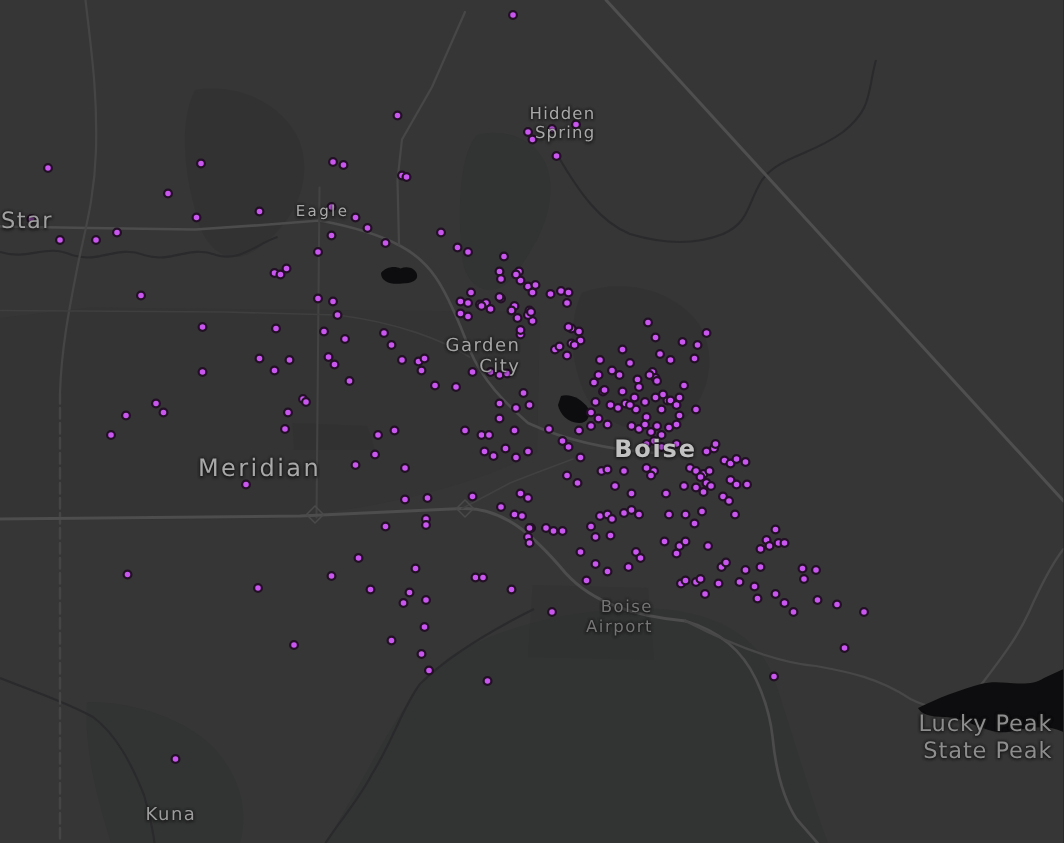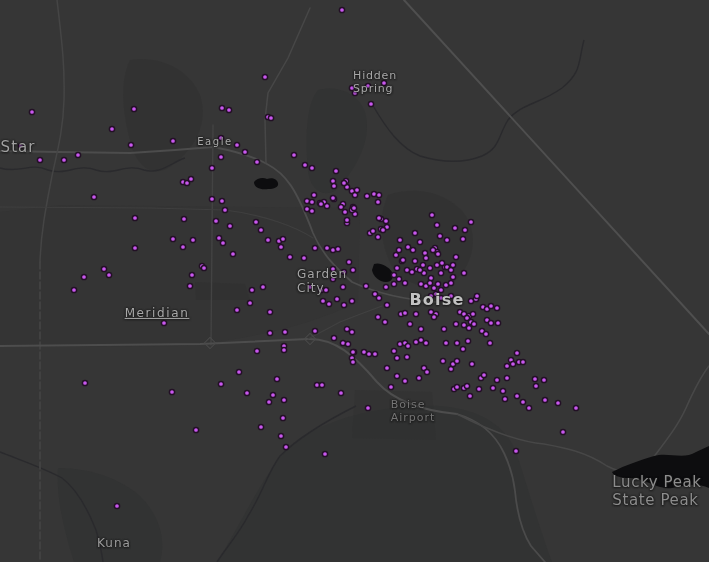--- a/index.html
+++ b/index.html
@@ -4,21 +4,21 @@
 <style>
   html,body{margin:0;padding:0;background:#222;}
   #stage{
     position:relative;width:709px;height:562px;overflow:hidden;
     background:#363636;
     font-family:"DejaVu Sans","Liberation Sans",sans-serif;
   }
   #stage svg{position:absolute;left:0;top:0;}
   .map-label{
     position:absolute;transform:translate(-50%,-50%);
-    text-align:left;white-space:nowrap;line-height:1.18;
+    text-align:right;white-space:nowrap;line-height:1.18;
     pointer-events:none;
     text-shadow:0 0 2px rgba(25,25,25,.95),0 0 2px rgba(25,25,25,.95),0 1px 2px rgba(25,25,25,.9);
   }
 </style>
 </head>
 <body>
 
 <div id="stage">
 
   <svg width="709" height="562" viewBox="0 0 709 562">
@@ -385,21 +385,21 @@
       <circle cx="281" cy="436" r="2.6" fill="#c957ef" stroke="#231026" stroke-width="1.5"></circle>
       <circle cx="286" cy="447" r="2.6" fill="#c957ef" stroke="#231026" stroke-width="1.5"></circle>
       <circle cx="325" cy="454" r="2.6" fill="#c957ef" stroke="#231026" stroke-width="1.5"></circle>
       <circle cx="117" cy="506" r="2.6" fill="#c957ef" stroke="#231026" stroke-width="1.5"></circle>
     </svg>
 
   <div id="labels-layer">
       <div class="map-label" style="left: 18px; top: 148px; font-size: 15px; color: rgb(160, 160, 160); font-weight: normal; letter-spacing: 1px;"><span>Star</span></div>
       <div class="map-label" style="left: 375px; top: 83px; font-size: 11px; color: rgb(168, 168, 168); font-weight: normal; letter-spacing: 0.8px;"><span>Hidden</span><br><span>Spring</span></div>
       <div class="map-label" style="left: 215px; top: 142px; font-size: 10px; color: rgb(171, 171, 171); font-weight: normal; letter-spacing: 1.6px;"><span>Eagle</span></div>
-      <div class="map-label" style="left: 322px; top: 237px; font-size: 12px; color: rgb(165, 165, 165); font-weight: normal; letter-spacing: 1px; margin-top: 44px;"><span>Garden</span><br><span>City</span></div>
+      <div class="map-label" style="left: 322px; top: 237px; font-size: 12px; color: rgb(165, 165, 165); font-weight: normal; letter-spacing: 1px;"><span>Garden</span><br><span>City</span></div>
       <div class="map-label" style="left: 437px; top: 300px; font-size: 16px; color: rgb(194, 194, 194); font-weight: bold; letter-spacing: 1.2px;"><span>Boise</span></div>
-      <div class="map-label" style="left: 157px; top: 313px; font-size: 12px; color: rgb(168, 168, 168); font-weight: normal; letter-spacing: 1.6px; text-decoration: underline;"><span>Meridian</span></div>
+      <div class="map-label" style="left: 173px; top: 313px; font-size: 16px; color: rgb(168, 168, 168); font-weight: normal; letter-spacing: 1.6px;"><span>Meridian</span></div>
       <div class="map-label" style="left: 413px; top: 412px; font-size: 11px; color: rgb(117, 117, 117); font-weight: normal; letter-spacing: 1px;"><span>Boise</span><br><span>Airport</span></div>
       <div class="map-label" style="left: 657px; top: 492px; font-size: 15px; color: rgb(141, 141, 141); font-weight: normal; letter-spacing: 0.6px;"><span>Lucky Peak</span><br><span>State Peak</span></div>
       <div class="map-label" style="left: 114px; top: 543px; font-size: 12px; color: rgb(156, 156, 156); font-weight: normal; letter-spacing: 1px;"><span>Kuna</span></div>
     </div>
 
 </div>
 
 </body></html>

